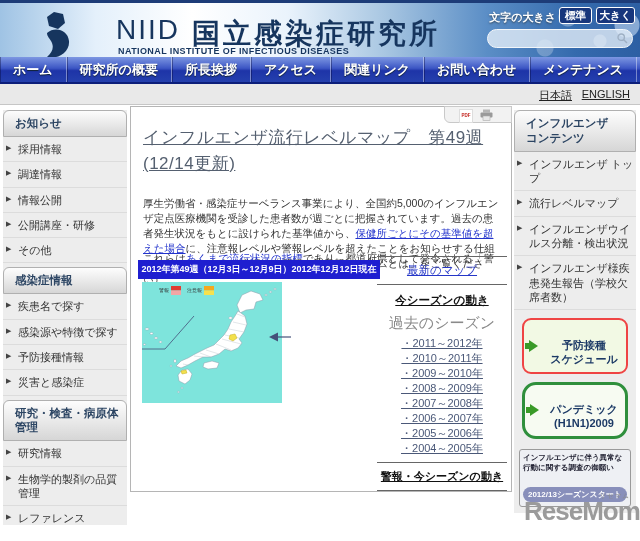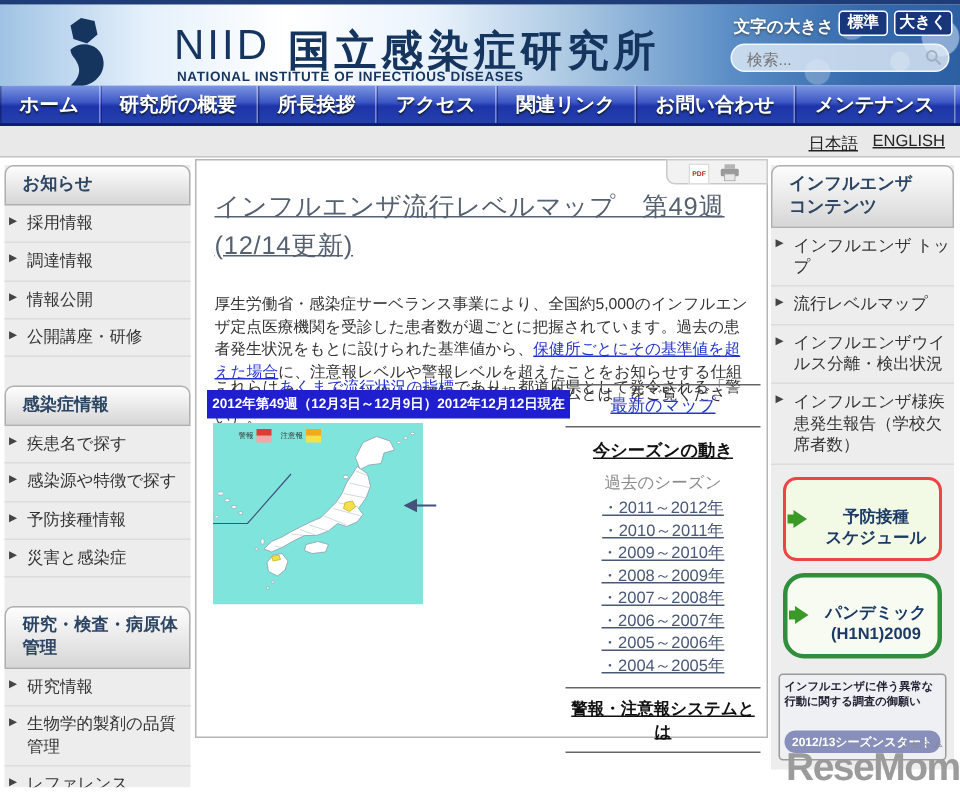--- a/index.html
+++ b/index.html
@@ -39,21 +39,21 @@
     border-bottom:1px solid #c6c6c6;box-sizing:border-box;}
   #langbar a{position:absolute;top:4px;font-size:11px;color:#222;text-decoration:underline;cursor:pointer;}
   #lang-jp{right:68px;} #lang-en{right:10px;}
   
   .side-col{position:absolute;background:#ededed;padding-bottom:6px;}
   #sidebar-left{left:3px;top:110px;width:124px;}
   #sidebar-right{left:514px;top:110px;width:122px;}
   .side-header{background:linear-gradient(180deg,#fdfdfd 0%,#e8e8e8 55%,#d6d6d6 100%);
     border:1px solid #b0b0b0;border-radius:6px 6px 0 0;color:#2c4563;font-weight:bold;font-size:11.5px;
     padding:5px 4px 5px 11px;line-height:1.3;}
-  .side-list{margin:0 0 19px 0;}
+  .side-list{margin:0 0 4px 0;}
   .side-item{position:relative;padding:5px 2px 5px 15px;font-size:11px;color:#333;line-height:1.3;
     border-bottom:1px solid #dcdcdc;cursor:pointer;}
   .side-item .blt{position:absolute;left:3px;top:6px;font-size:7px;color:#444;}
   
   #content-box{position:absolute;left:130px;top:106px;width:382px;height:386px;background:#fff;
     border:1px solid #b5b5b5;box-sizing:border-box;}
   #tools-tab{position:absolute;right:-1px;top:-1px;width:68px;height:17px;background:#f2f2f2;
     border:1px solid #c9c9c9;border-radius:0 0 0 6px;box-sizing:border-box;}
   #pdf-icon{position:absolute;right:38px;top:2px;width:12px;height:12px;background:#fff;border:1px solid #ddd;
     color:#c2201a;font-size:4.5px;font-weight:bold;text-align:center;line-height:12px;cursor:pointer;}
@@ -69,21 +69,21 @@
   #map-wrap{position:absolute;left:11px;top:175px;width:140px;height:121px;cursor:pointer;}
   #bubble{position:absolute;left:160px;top:206px;width:78px;height:50px;border:1px solid #44517a;
     border-radius:50%;background:#fff;display:flex;align-items:center;justify-content:center;
     font-size:9.5px;color:#2c3a66;white-space:pre-line;text-align:left;line-height:1.35;}
   #bubble-arrow{position:absolute;left:138px;top:224px;}
   
   #rcol{position:absolute;left:246px;top:149px;width:130px;text-align:center;}
   .rdiv{border-top:1px solid #666;height:0;}
   #latest-map{display:block;margin:6px 0;font-size:11.5px;color:#2536c8;text-decoration:underline;cursor:pointer;}
   #this-season{display:block;margin:8px 0 6px;font-size:11.5px;color:#111;font-weight:bold;text-decoration:underline;cursor:pointer;}
-  #past-label{margin:4px 0 3px;font-size:11px;color:#8a8a8a;}
+  #past-label{margin:4px 0 3px;font-size:15px;color:#8a8a8a;}
   .season-link{display:block;font-size:11px;color:#4a5878;text-decoration:underline;line-height:15px;cursor:pointer;}
   #system-link{display:block;padding:6px 0;font-size:11px;color:#111;font-weight:bold;text-decoration:underline;cursor:pointer;}
   
   .green-btn{position:relative;margin:8px auto 0;width:106px;border-radius:9px;background:#f2f9e4;
     box-sizing:border-box;padding:5px 2px 5px 20px;text-align:center;cursor:pointer;
     font-size:11px;font-weight:bold;color:#1c3a66;white-space:pre-line;line-height:1.25;}
   #vaccine-btn{border:2px solid #ef4444;}
   #pandemic-btn{border:3px solid #2f8f3c;background:#f7fbf2;border-radius:14px;}
   .g-arrow{position:absolute;left:5px;top:50%;margin-top:-6px;width:0;height:0;
     border-left:9px solid #3a9a28;border-top:6px solid transparent;border-bottom:6px solid transparent;}
@@ -108,21 +108,20 @@
       <polygon points="20,1 29,3 31,12 24,18 15,15 13,6" fill="#16355e"></polygon>
       <path d="M13,22 C21,15 34,19 35,30 C36,41 24,49 13,46 C18,42 20,37 18,32 C16,27 13,26 13,22 Z" fill="#16355e"></path>
     </svg>
     <span id="logo-niid">NIID</span>
     <span id="logo-jp">国立感染症研究所</span>
     <span id="logo-en">NATIONAL INSTITUTE OF INFECTIOUS DISEASES</span>
     <span id="fontsize-label">文字の大きさ</span>
     <div id="fs-standard" class="fs-btn">標準</div>
     <div id="fs-large" class="fs-btn">大きく</div>
     <div id="search-box">
-      <input id="search-input" placeholder="検索..." style="">
       <svg id="search-icon" width="11" height="11" viewBox="0 0 11 11">
         <circle cx="4.2" cy="4.2" r="3.2" fill="none" stroke="#9fb0c4" stroke-width="1.4"></circle>
         <line x1="6.8" y1="6.8" x2="10" y2="10" stroke="#9fb0c4" stroke-width="1.4"></line>
       </svg>
     </div>
   </div>
 
   <div id="nav">
     <div class="nav-item">ホーム</div>
     <div class="nav-item">研究所の概要</div>
@@ -138,20 +137,21 @@
     <a id="lang-en">ENGLISH</a>
   </div>
 
   <div id="sidebar-left" class="side-col">
     <div class="side-header">お知らせ</div>
     <div class="side-list">
       <div class="side-item"><span class="blt">▶</span><span>採用情報</span></div>
       <div class="side-item"><span class="blt">▶</span><span>調達情報</span></div>
       <div class="side-item"><span class="blt">▶</span><span>情報公開</span></div>
       <div class="side-item"><span class="blt">▶</span><span>公開講座・研修</span></div>
+      <div class="side-item"><span class="blt">▶</span><span>その他</span></div>
     </div>
     <div class="side-header">感染症情報</div>
     <div class="side-list">
       <div class="side-item"><span class="blt">▶</span><span>疾患名で探す</span></div>
       <div class="side-item"><span class="blt">▶</span><span>感染源や特徴で探す</span></div>
       <div class="side-item"><span class="blt">▶</span><span>予防接種情報</span></div>
       <div class="side-item"><span class="blt">▶</span><span>災害と感染症</span></div>
     </div>
     <div class="side-header">研究・検査・病原体管理</div>
     <div class="side-list">
@@ -252,21 +252,21 @@
       <div id="past-label">過去のシーズン</div>
       <a class="season-link">・2011～2012年</a>
       <a class="season-link">・2010～2011年</a>
       <a class="season-link">・2009～2010年</a>
       <a class="season-link">・2008～2009年</a>
       <a class="season-link">・2007～2008年</a>
       <a class="season-link">・2006～2007年</a>
       <a class="season-link">・2005～2006年</a>
       <a class="season-link">・2004～2005年</a>
       <div class="rdiv" style="margin-top:6px"></div>
-      <a id="system-link">警報・注意報システムとは</a>
+      <a id="system-link">警報・今シーズンの動き</a>
       <div class="rdiv"></div>
     </div>
   </div>
 
   <div id="sidebar-right" class="side-col">
     <div class="side-header">インフルエンザ　コンテンツ</div>
     <div class="side-list" style="margin-bottom:4px">
       <div class="side-item"><span class="blt">▶</span><span>インフルエンザ トップ</span></div>
       <div class="side-item"><span class="blt">▶</span><span>流行レベルマップ</span></div>
       <div class="side-item"><span class="blt">▶</span><span>インフルエンザウイルス分離・検出状況</span></div>

